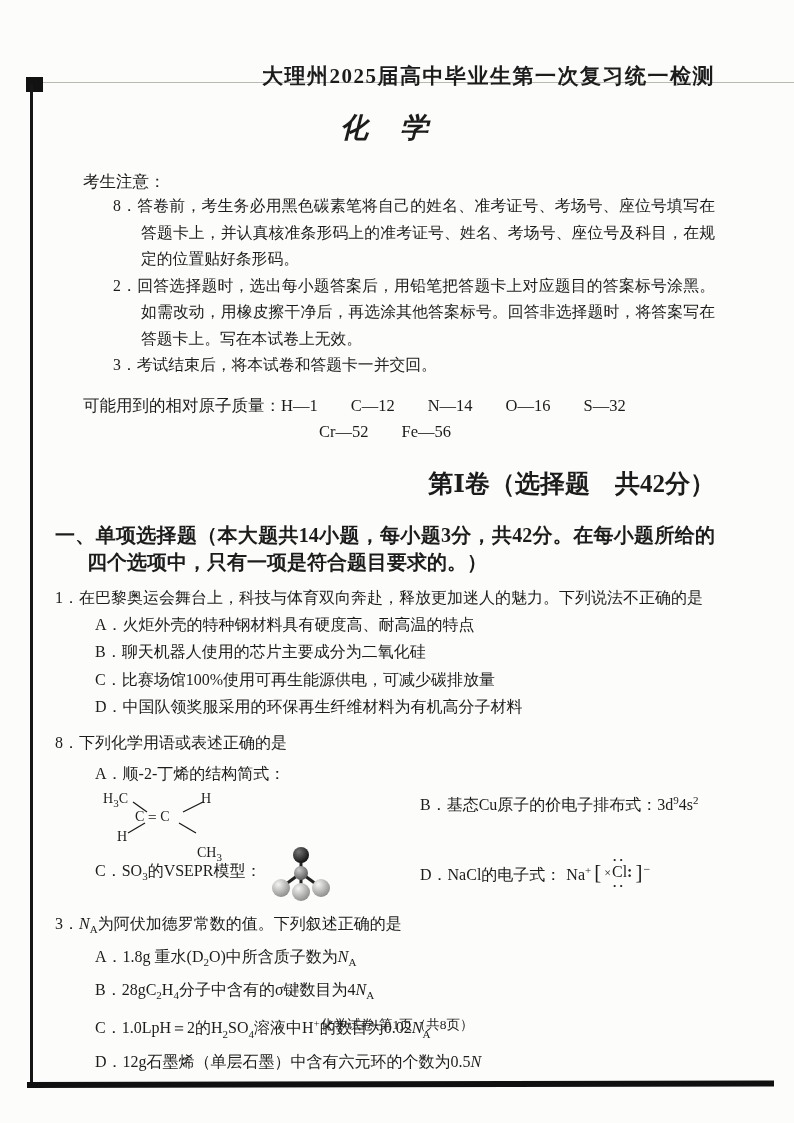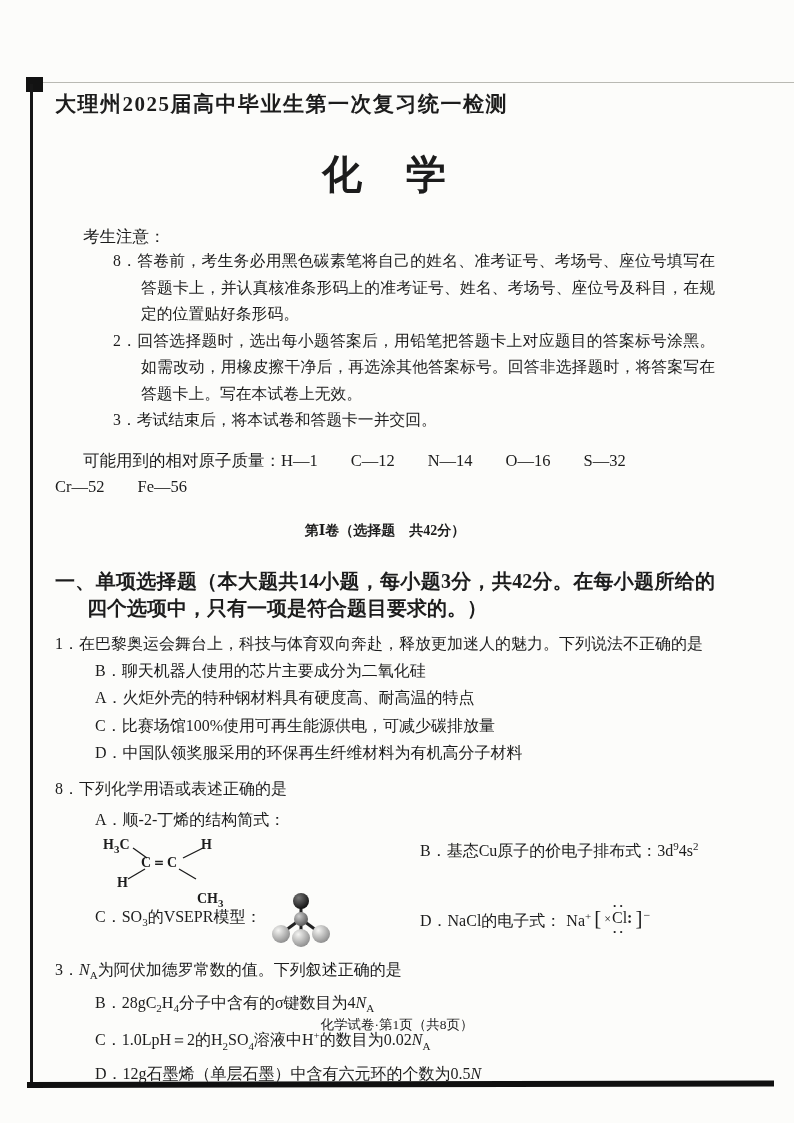--- a/index.html
+++ b/index.html
@@ -18,52 +18,52 @@
   }
   
   .scan-topline { position:absolute; left:28px; right:0; top:82px; height:1px; background:#b9b9b3; }
   .scan-corner  { position:absolute; left:26px; top:77px; width:17px; height:15px; background:#121212; }
   .scan-left    { position:absolute; left:30px; top:84px; width:3px; height:1004px; background:#161616; }
   .scan-bottom  { position:absolute; left:27px; top:1082px; width:747px; height:6px; background:#101010;
                   transform-origin:left center; transform:rotate(-0.12deg); }
 
   .content { position:absolute; left:55px; top:0; width:660px; }
 
-  .title   { padding-top:90px; text-align:left; font-size:21px; font-weight:bold; letter-spacing:1.5px; }
-  .subject { text-align:center; font-size:40px; font-weight:bold; margin-top:29px; letter-spacing:2px; }
+  .title   { padding-top:62px; text-align:right; font-size:21px; font-weight:bold; letter-spacing:1.5px; }
+  .subject { text-align:center; font-size:28px; font-weight:bold; margin-top:19px; letter-spacing:2px;font-style:italic; }
 
   .notice-header { margin-top:24px; margin-left:28px; font-size:16.5px; }
   .notice-list   { margin-left:58px; }
   .notice-item   { font-size:15.8px; line-height:26.5px; text-align:justify;
                    padding-left:28px; text-indent:-28px; }
 
   .atomic1 { margin-top:16px; margin-left:28px; font-size:16.5px; }
-  .atomic2 { margin-top:4px; font-size:16.5px; }
-
-  .section-title { margin-top:24px; margin-bottom:28px; text-align:center; font-size:14px; font-weight:bold; }
+  .atomic2 { margin-top:4px; text-align:center; font-size:16.5px; }
+
+  .section-title { margin-top:24px; margin-bottom:22px; text-align:right; font-size:25px; font-weight:bold; }
   .section-intro { font-size:20px; font-weight:bold; line-height:27px; text-align:justify;
                    padding-left:32px; text-indent:-32px; }
 
   .q-stem { margin-top:8px; font-size:16px; line-height:27px; }
   .q-opts { margin-left:40px; }
   .q-opt  { font-size:16px; line-height:27.5px; }
 
   .q2-grid { display:grid; grid-template-columns:325px 1fr; margin-left:40px; margin-top:6px;
              align-items:center; font-size:16px; }
   .q2-cell { line-height:24px; }
 
   
   .butene { position:relative; display:inline-block; width:132px; height:58px;
-            vertical-align:middle; margin-left:6px; font-size:14px;font-weight:bold; }
+            vertical-align:middle; margin-left:6px; font-size:14px; }
   .butene svg.bt-bonds { position:absolute; left:0; top:0; }
   .butene svg.bt-bonds line { stroke:#1a1a1a; stroke-width:1.3; }
   .bt { position:absolute; line-height:1; white-space:nowrap; }
   .bt-tl { left:2px;  top:6px; }
   .bt-tr { left:100px; top:6px; }
-  .bt-c  { left:40px; top:24px; letter-spacing:1px; }
+  .bt-c  { left:34px; top:24px; letter-spacing:1px; }
   .bt-bl { left:16px; top:44px; }
   .bt-br { left:96px; top:60px; }
 
   
   .vsepr { vertical-align:middle; margin-left:8px; }
 
   
   .ef { display:inline-flex; align-items:center; margin-left:5px; font-size:16px; }
   .ef-na { margin-right:2px; }
   .ef-brk { font-size:21px; margin:0 1px; font-weight:normal; }
@@ -106,22 +106,22 @@
 
     <div class="atomic1">可能用到的相对原子质量：H—1　　C—12　　N—14　　O—16　　S—32</div>
     <div class="atomic2">Cr—52　　Fe—56</div>
 
     <div class="section-title">第Ⅰ卷（选择题　共42分）</div>
     <p class="section-intro">一、单项选择题（本大题共14小题，每小题3分，共42分。在每小题所给的四个选项中，只有一项是符合题目要求的。）</p>
 
     <div class="question">
       <p class="q-stem">1．在巴黎奥运会舞台上，科技与体育双向奔赴，释放更加迷人的魅力。下列说法不正确的是</p>
       <div class="q-opts">
+        <p class="q-opt">A．火炬外壳的特种钢材料具有硬度高、耐高温的特点</p>
         <p class="q-opt">B．聊天机器人使用的芯片主要成分为二氧化硅</p>
-        <p class="q-opt">A．火炬外壳的特种钢材料具有硬度高、耐高温的特点</p>
         <p class="q-opt">C．比赛场馆100%使用可再生能源供电，可减少碳排放量</p>
         <p class="q-opt">D．中国队领奖服采用的环保再生纤维材料为有机高分子材料</p>
       </div>
     </div>
 
     <div class="question">
       <p class="q-stem">8．下列化学用语或表述正确的是</p>
       <div class="q2-grid">
 
         <div class="q2-cell">
@@ -183,20 +183,21 @@
               <sup class="ef-charge">−</sup>
           </span>
         </div>
 
       </div>
     </div>
 
     <div class="question">
       <p class="q-stem">3．<i>N</i><sub>A</sub>为阿伏加德罗常数的值。下列叙述正确的是</p>
       <div class="q-opts">
+        <p class="q-opt">A．1.8g 重水(D<sub>2</sub>O)中所含质子数为<i>N</i><sub>A</sub></p>
         <p class="q-opt">B．28gC<sub>2</sub>H<sub>4</sub>分子中含有的σ键数目为4<i>N</i><sub>A</sub></p>
         <p class="q-opt">C．1.0LpH＝2的H<sub>2</sub>SO<sub>4</sub>溶液中H<sup>+</sup>的数目为0.02<i>N</i><sub>A</sub></p>
         <p class="q-opt">D．12g石墨烯（单层石墨）中含有六元环的个数为0.5<i>N</i></p>
       </div>
     </div>
 
   </div>
 
   <div class="footer">化学试卷·第1页（共8页）</div>
 

